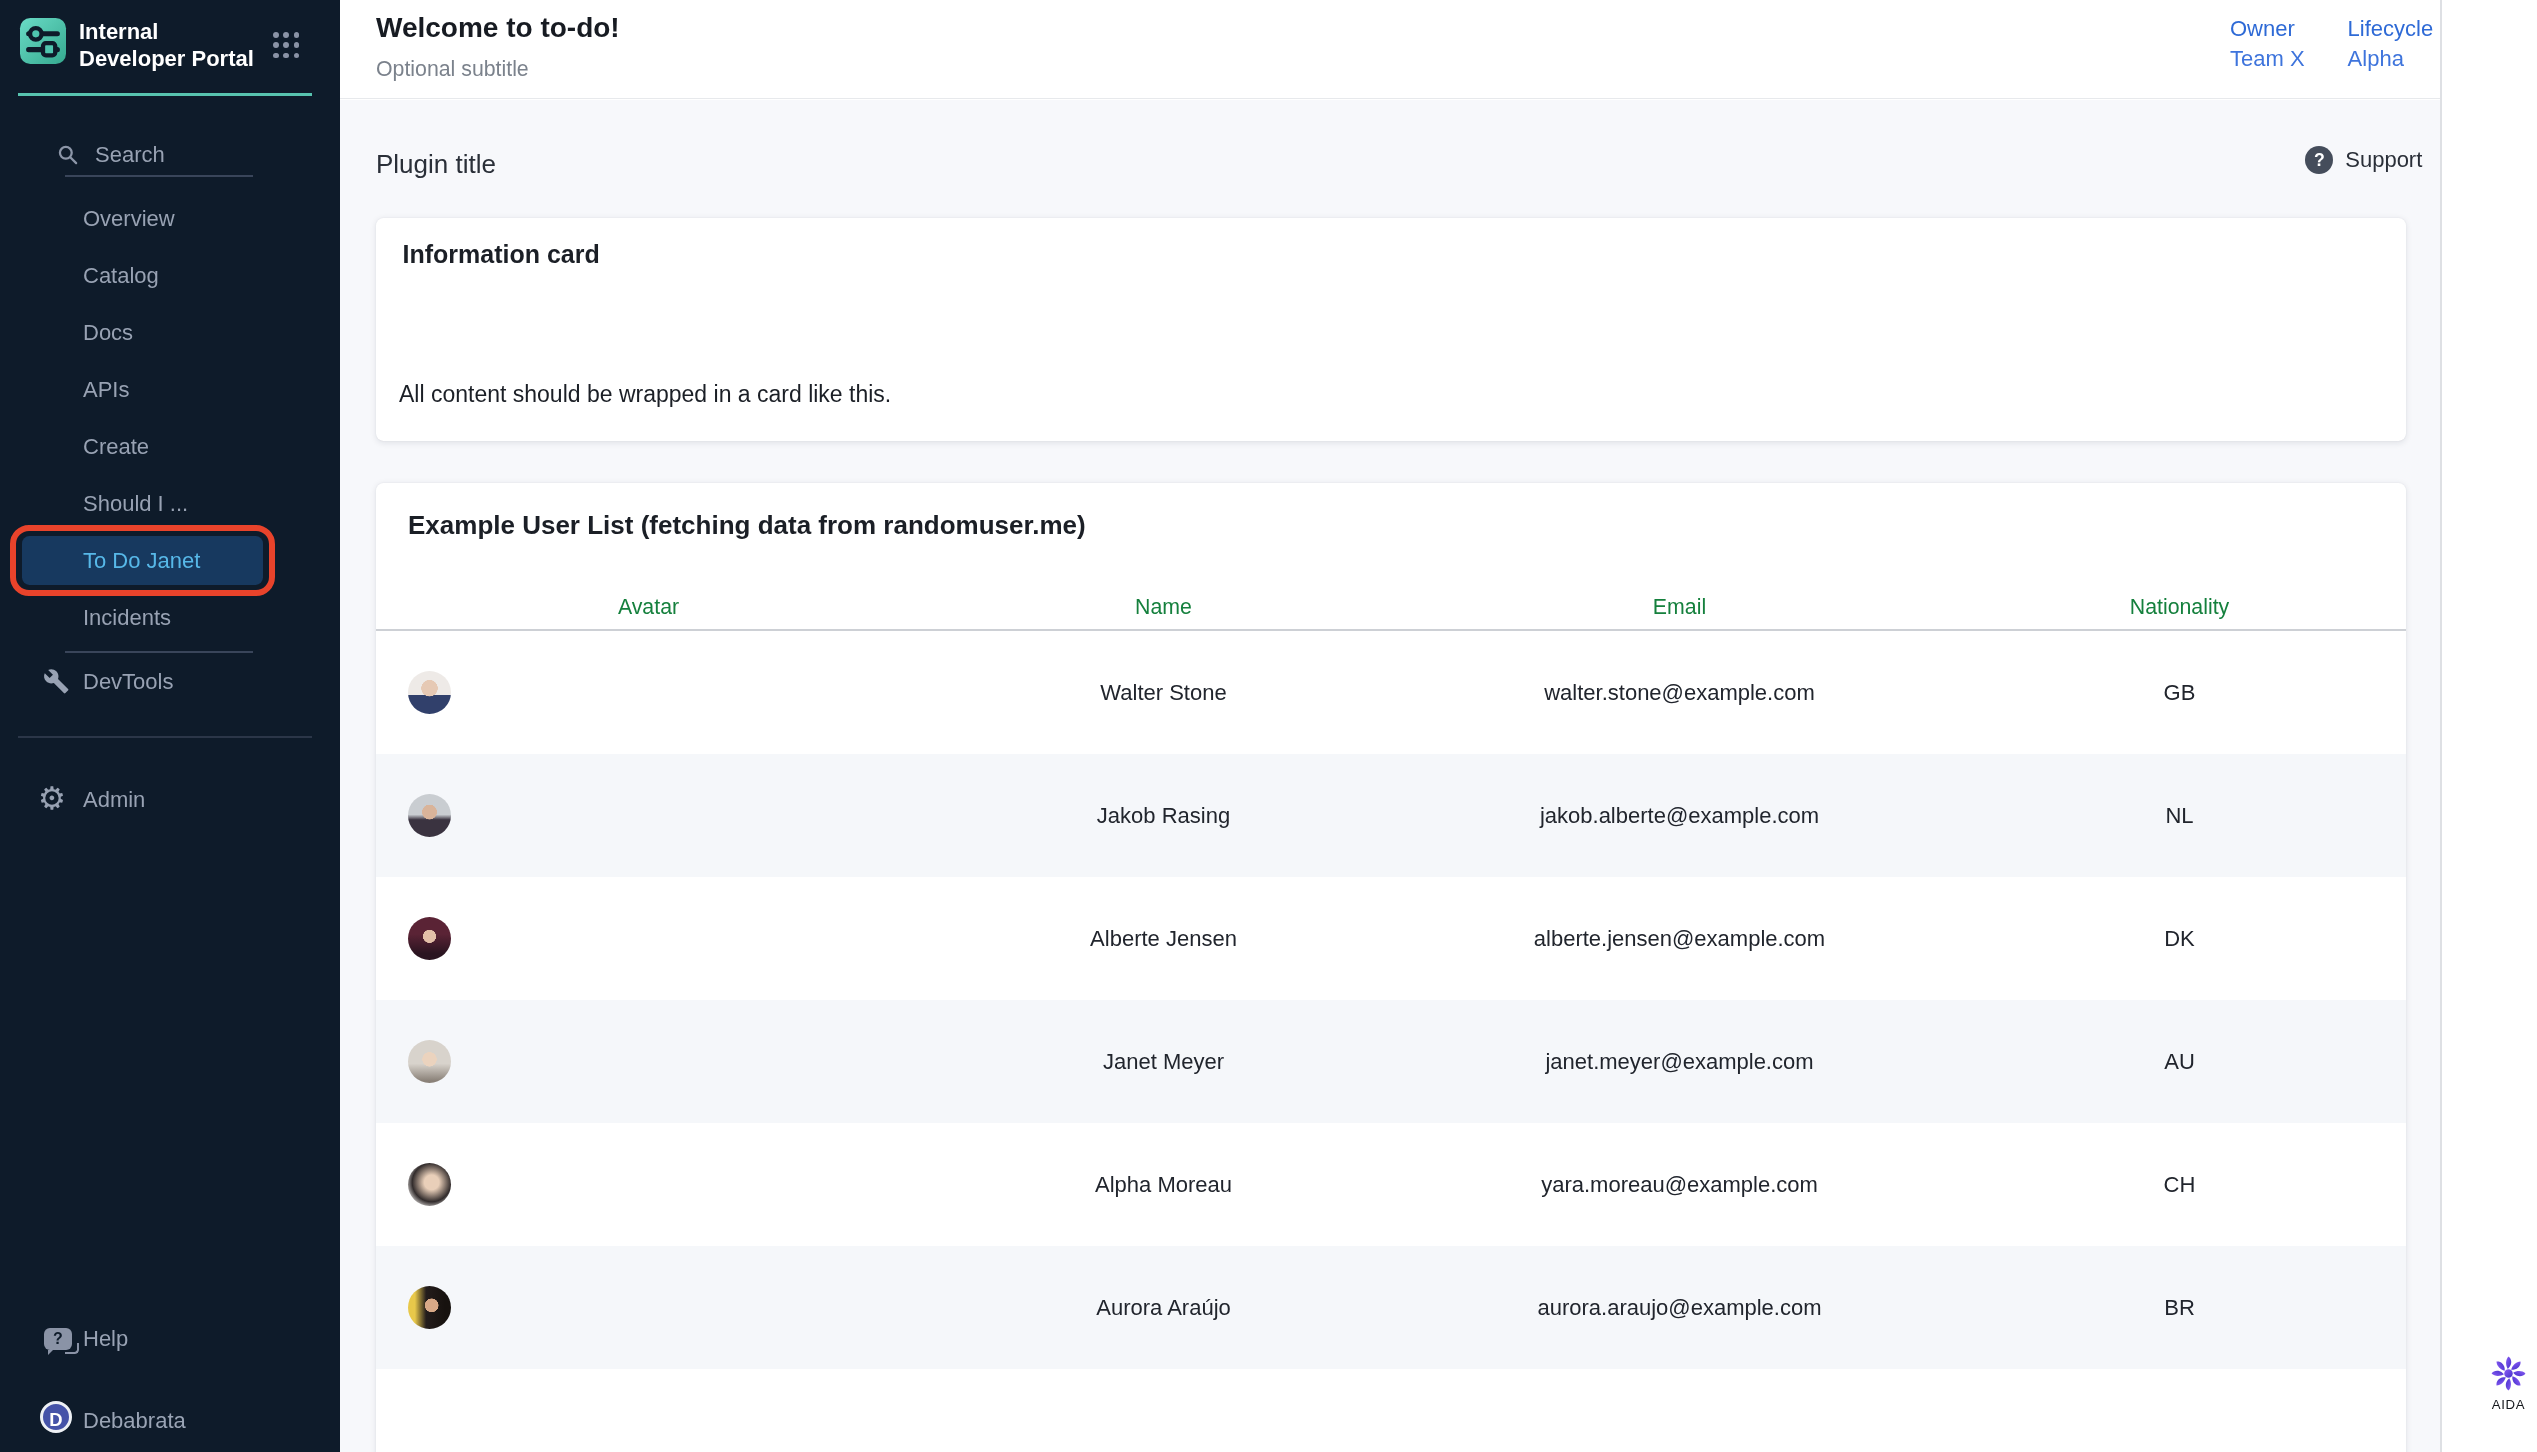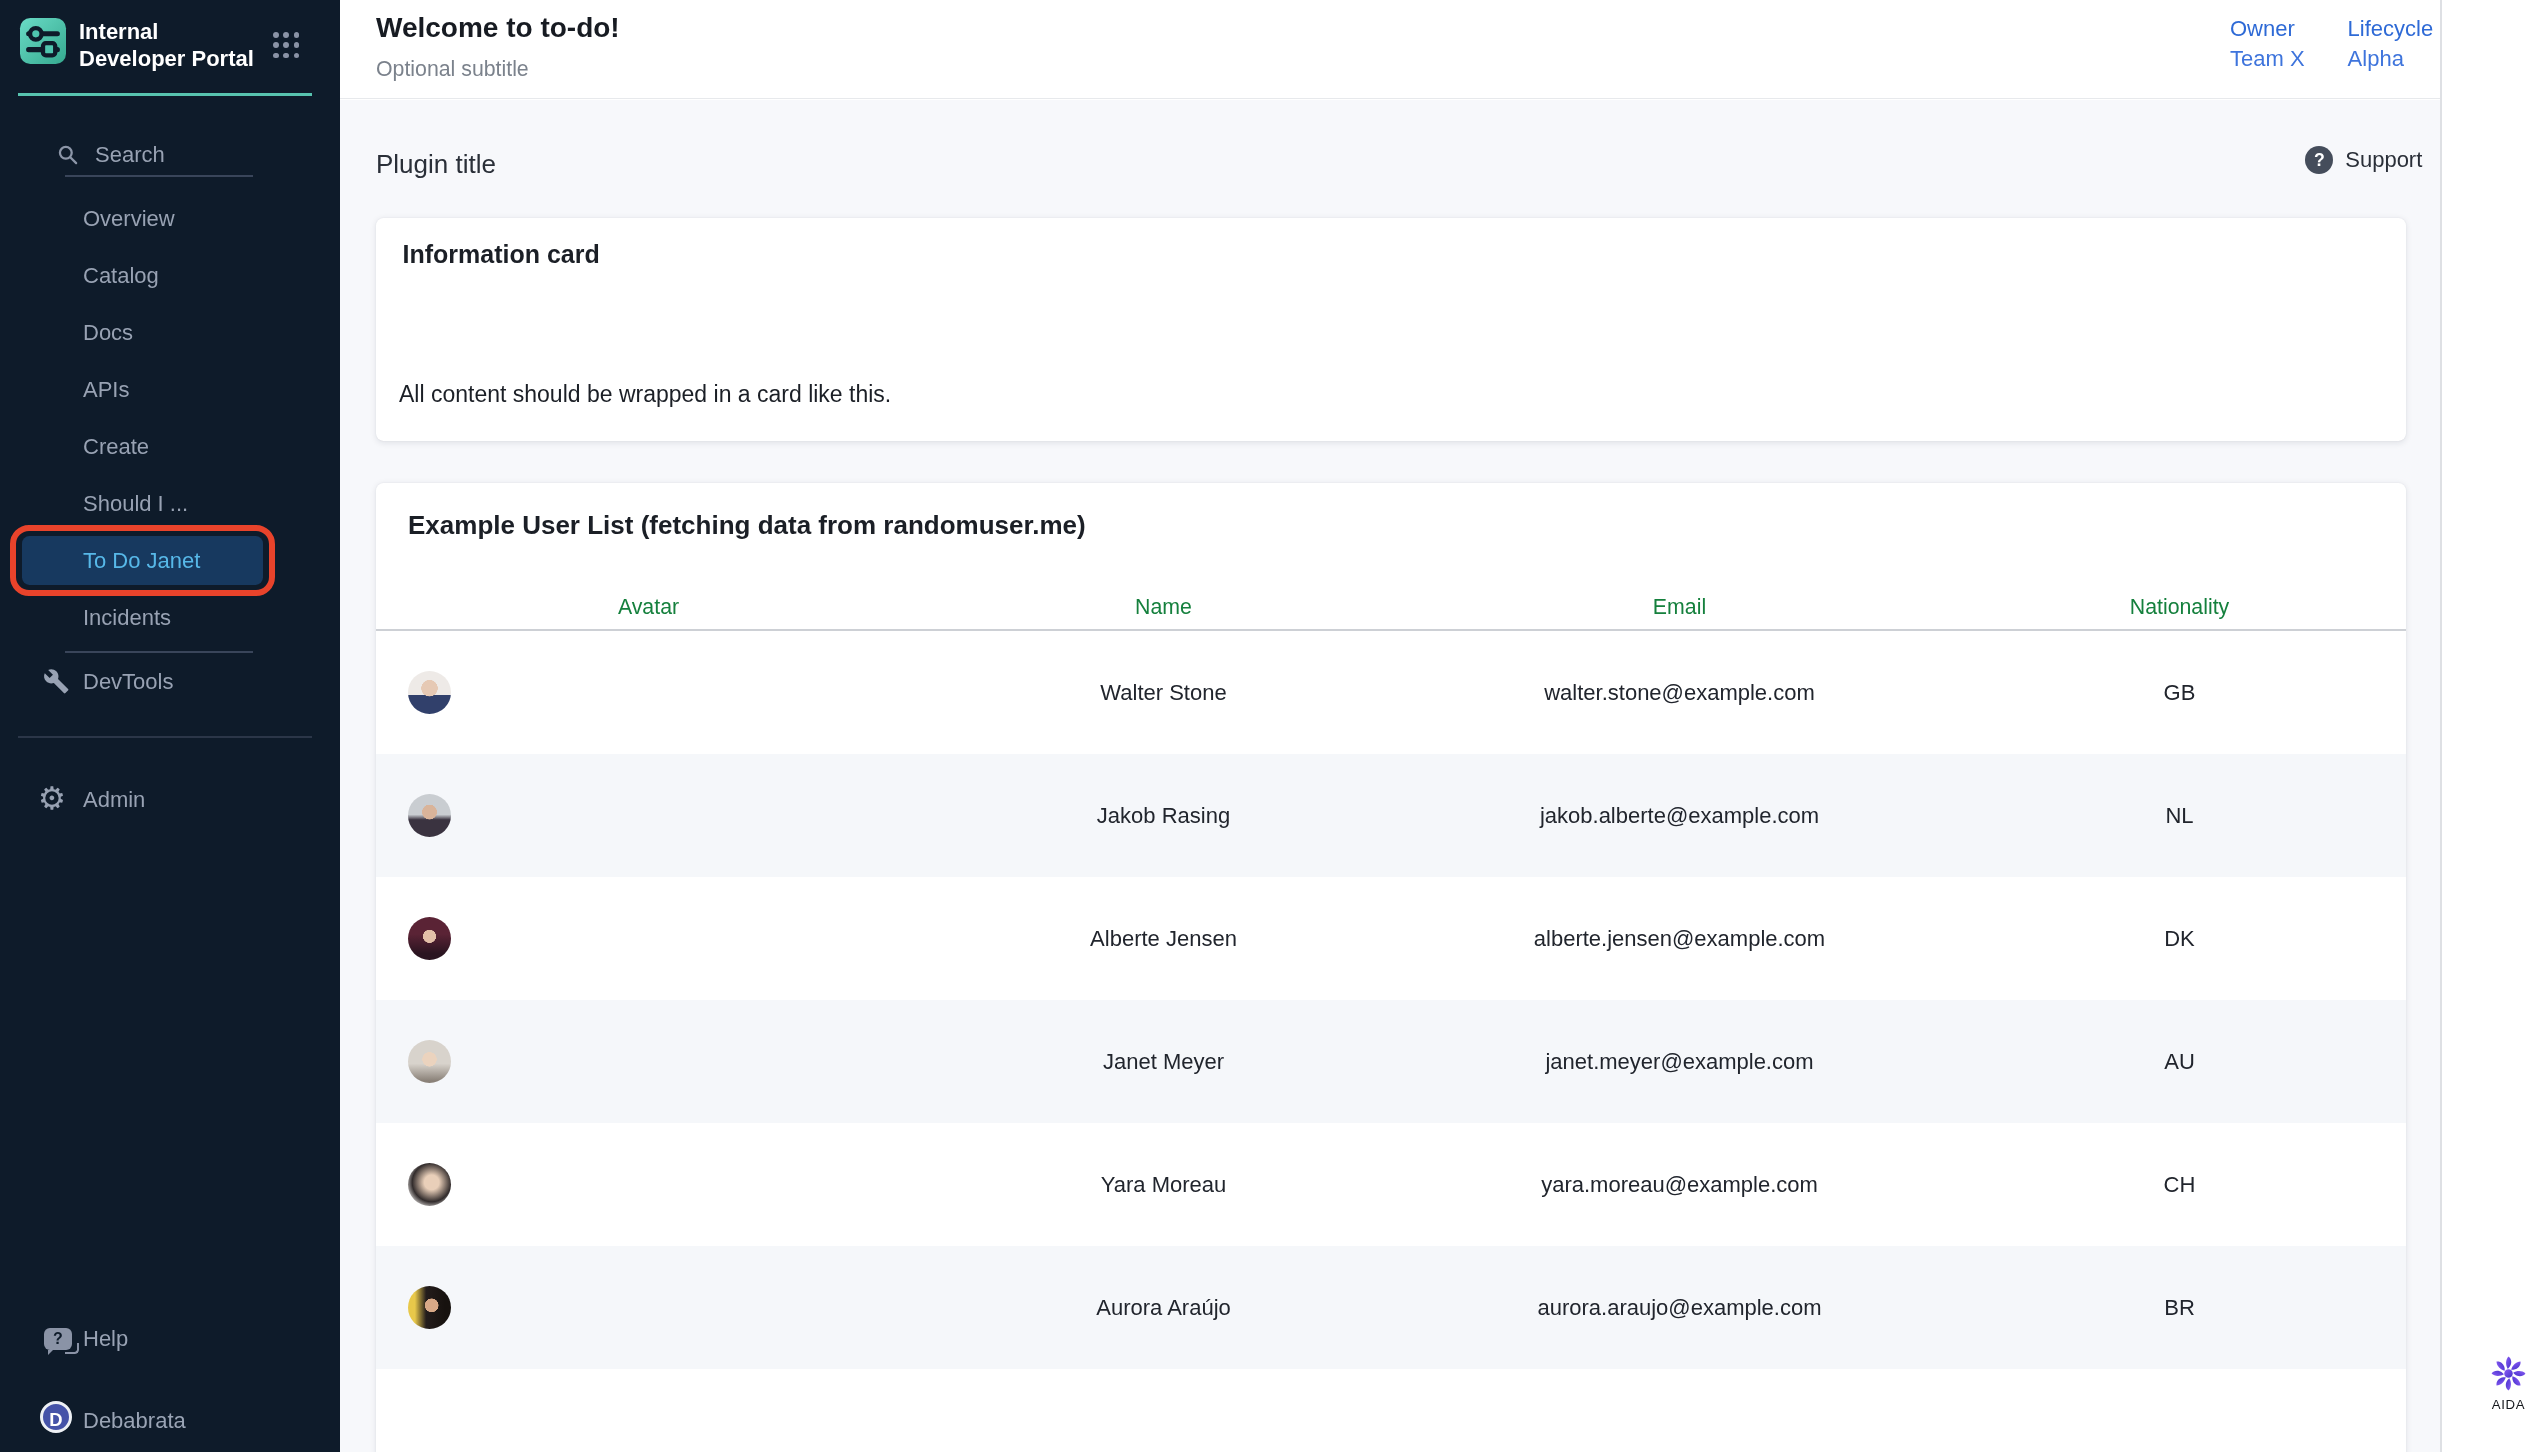--- a/index.html
+++ b/index.html
@@ -268,21 +268,21 @@
             <div class="avatar av4"></div>
           </div>
           <div class="td">Janet Meyer</div>
           <div class="td">janet.meyer@example.com</div>
           <div class="td">AU</div>
         </div>
         <div class="trow">
           <div class="td">
             <div class="avatar av5"></div>
           </div>
-          <div class="td">Yara Moreau</div>
+          <div class="td">Alpha Moreau</div>
           <div class="td">yara.moreau@example.com</div>
           <div class="td">CH</div>
         </div>
         <div class="trow alt">
           <div class="td">
             <div class="avatar av6"></div>
           </div>
           <div class="td">Aurora Araújo</div>
           <div class="td">aurora.araujo@example.com</div>
           <div class="td">BR</div>

